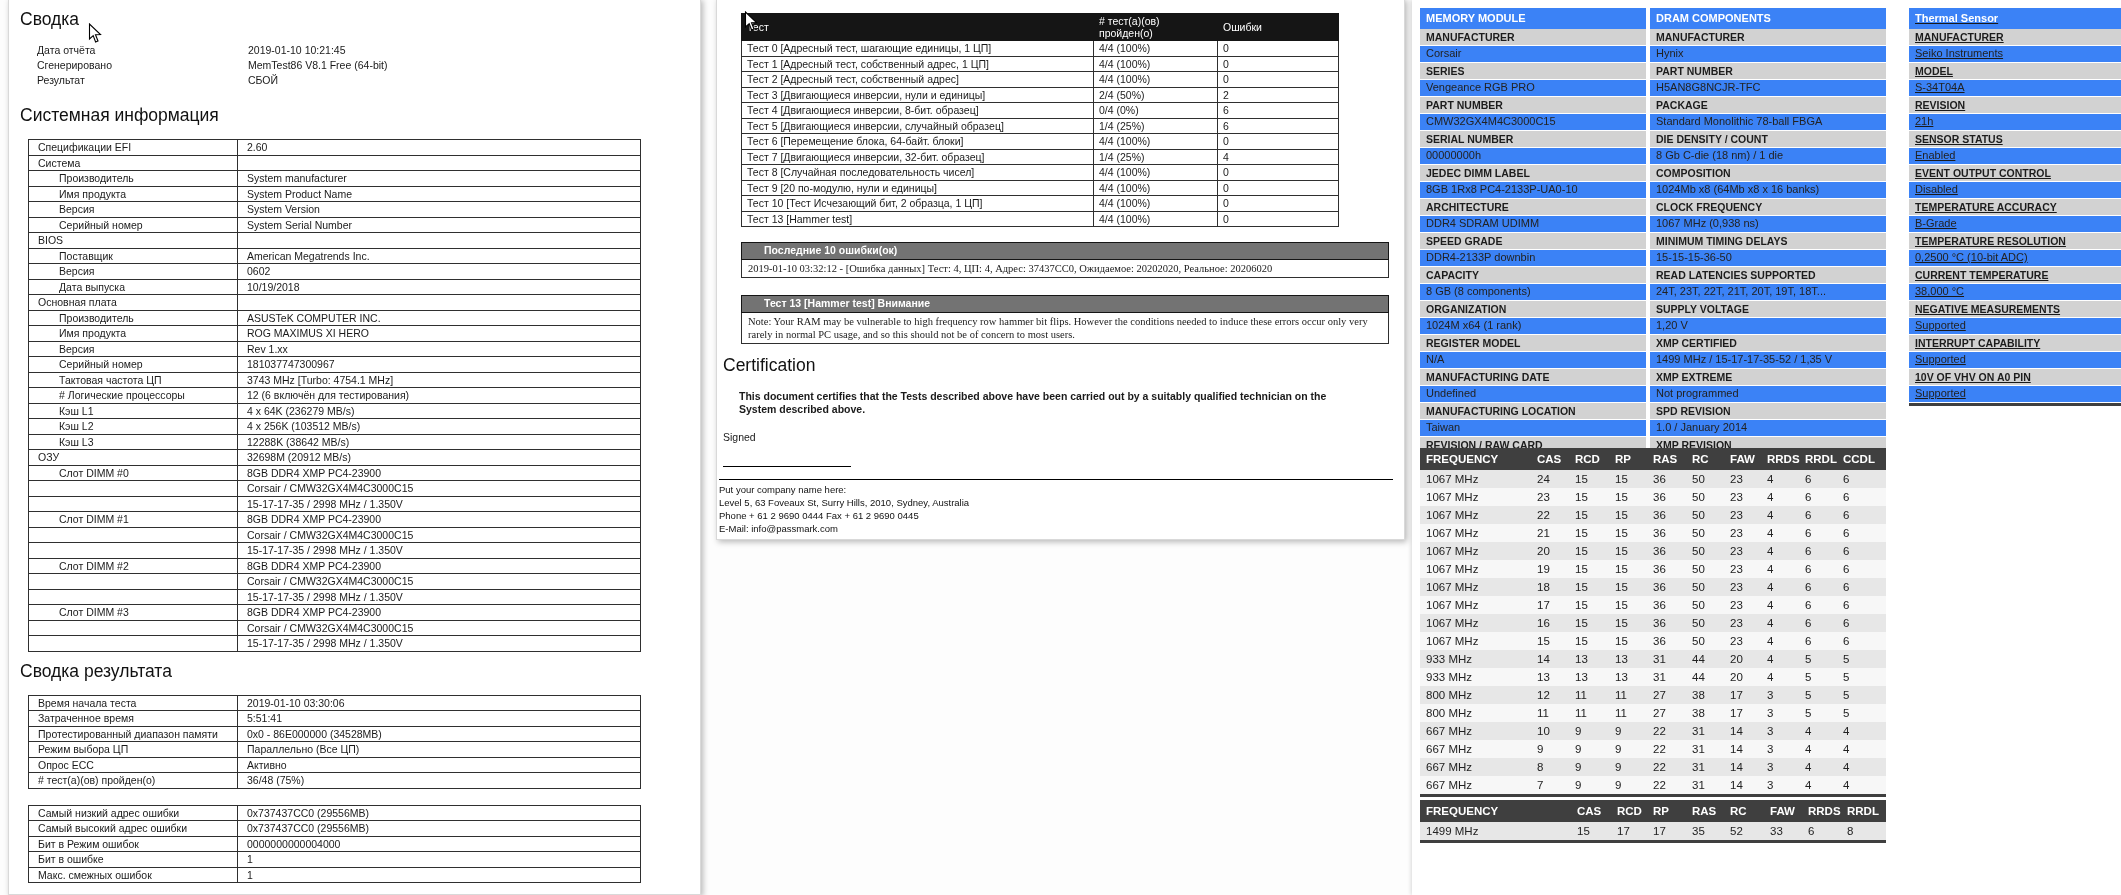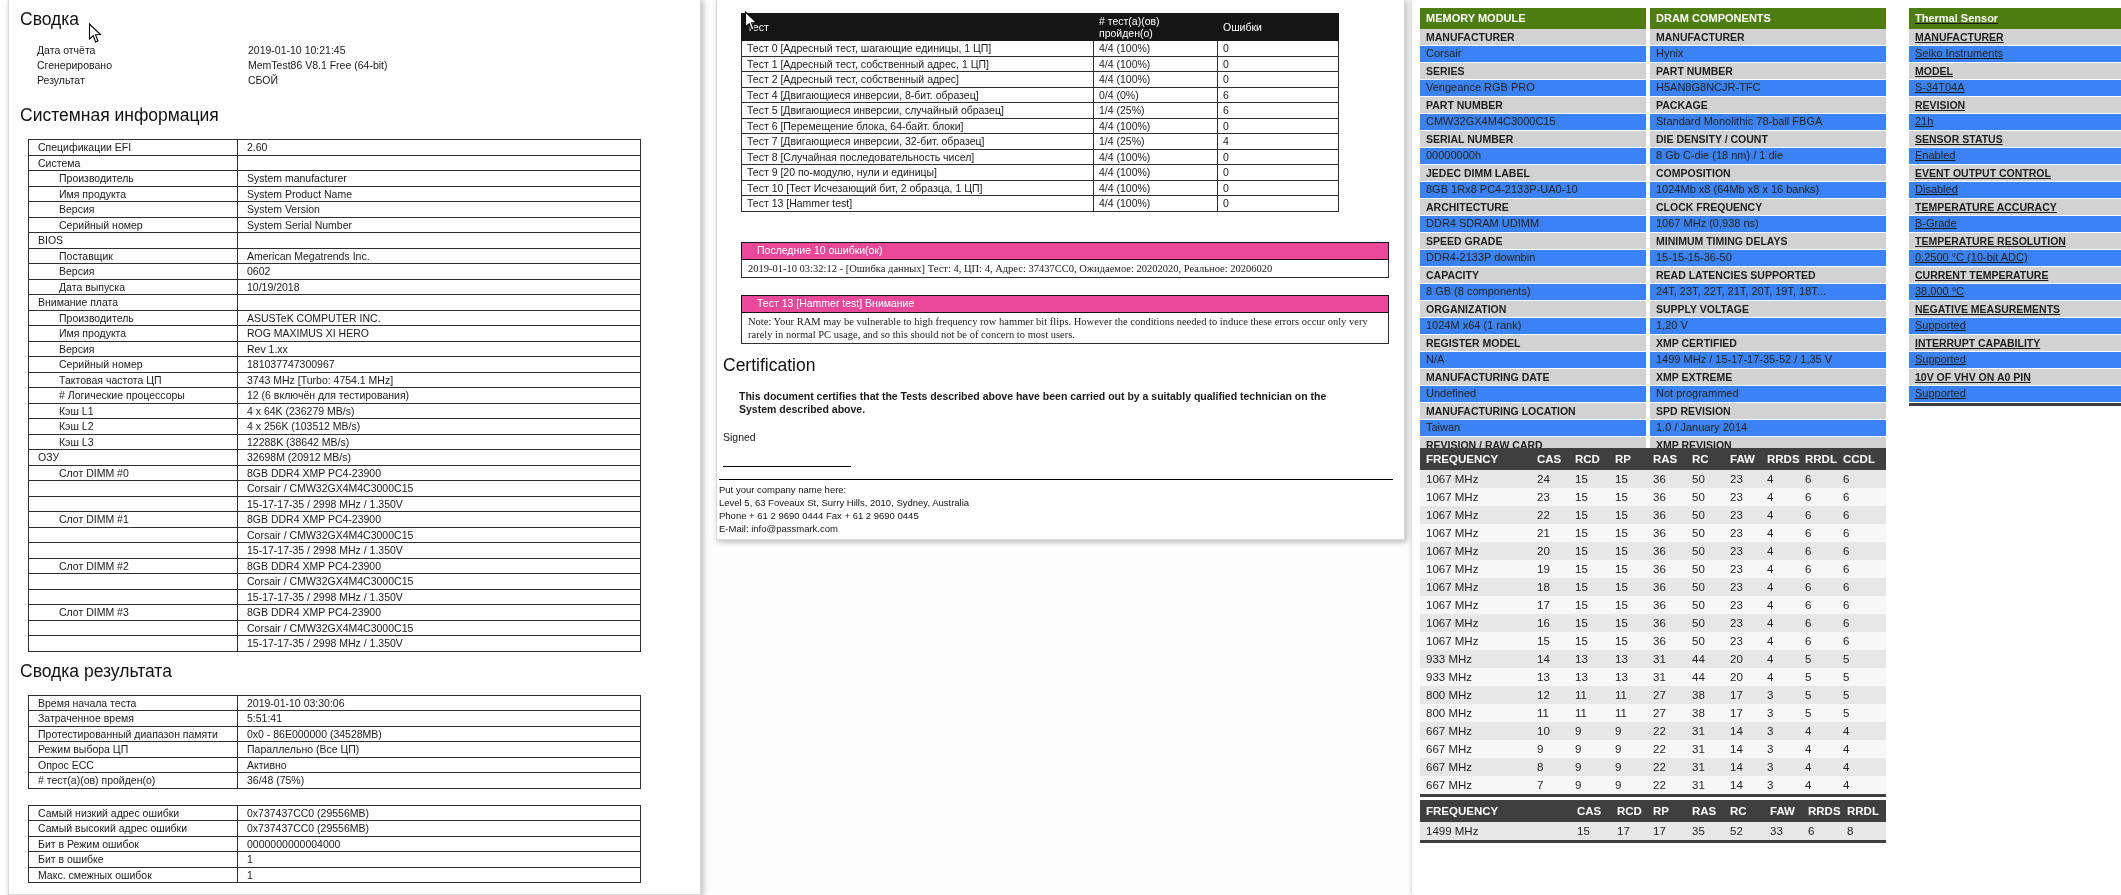--- a/index.html
+++ b/index.html
@@ -31,30 +31,30 @@
   table.errs    { margin-top:16px; }
   .mt-h1 { margin-top:17px !important; }
   .mt-h2 { margin-top:9px  !important; }
 
   
   .page-mid .abs { position:absolute; }
   table.tests { border-collapse:collapse; table-layout:fixed; width:597px; }
   table.tests th { background:#151515; color:#fff; font-weight:400; text-align:left; font-size:10.5px; line-height:12px; padding:1px 5px; border:1px solid #151515; vertical-align:middle; height:26px; }
   table.tests td { border:1px solid #2f2f2f; font-size:10.5px; line-height:12.5px; padding:1px 5px; white-space:nowrap; overflow:hidden; }
   table.mini { border-collapse:collapse; table-layout:fixed; width:648px; }
-  table.mini th { background:#ec4899; color:#fff; font-weight:400; text-align:left; font-size:10.5px; line-height:11.5px; padding:2px 15px; border:1px solid #151515; }
+  table.mini th { background:#737373; color:#fff; font-weight:700; text-align:left; font-size:10.5px; line-height:11.5px; padding:2px 22px; border:1px solid #151515; }
   table.mini td { border:1px solid #2f2f2f; font-size:10.5px; line-height:13px; padding:2px 6px;font-family:Liberation Serif, serif; }
   .cert-text { font-size:10.5px; line-height:13px; color:#1a1a1a; }
   .signed { font-size:10.5px; }
   .sig-line { border-bottom:1px solid #000; height:1px; }
   .footer-lines { font-size:9.5px; line-height:13px; color:#111; }
 
   
   .info-col { position:absolute; border-bottom:3px solid #3f3f3f; }
-  .col-header { background:#4d7c0f; color:#fff; font-weight:bold; font-size:11px; line-height:15px; padding:3px 0 3px 6px; }
+  .col-header { background:#3b82f6; color:#fff; font-weight:bold; font-size:11px; line-height:15px; padding:3px 0 3px 6px; }
   .item-label { background:#d2d2d2; color:#1c1c1c; font-weight:bold; font-size:10.5px; line-height:12px; padding:2px 0 2px 6px; border-bottom:1px solid #fff; white-space:nowrap; overflow:hidden; }
   .item-value { background:#3b82f6; color:#222; font-size:11px; line-height:12px; padding:1px 0 3px 6px; border-bottom:1px solid #fff; white-space:nowrap; overflow:hidden; }
 
   
   table.timings { position:absolute; border-collapse:collapse; table-layout:fixed; width:466px; border-bottom:3px solid #3f3f3f; }
   table.timings th { background:#3f3f3f; color:#fff; text-align:left; font-size:11.5px; font-weight:bold; padding:5px 0; }
   table.timings th:first-child { padding-left:6px; }
   table.timings td { font-size:11.5px; color:#222; line-height:13px; padding:2.5px 0; white-space:nowrap; }
   table.timings td:first-child { padding-left:6px; }
   table.timings tbody tr:nth-child(odd)  { background:#e7e7e7; }
@@ -133,21 +133,21 @@
         </tr>
           <tr class="ind">
           <td class="lbl">Версия</td>
           <td>0602</td>
         </tr>
           <tr class="ind">
           <td class="lbl">Дата выпуска</td>
           <td>10/19/2018</td>
         </tr>
           <tr>
-          <td class="lbl">Внимание плата</td>
+          <td class="lbl">Основная плата</td>
           <td></td>
         </tr>
           <tr class="ind">
           <td class="lbl">Производитель</td>
           <td>ASUSTeK COMPUTER INC.</td>
         </tr>
           <tr class="ind">
           <td class="lbl">Имя продукта</td>
           <td>ROG MAXIMUS XI HERO</td>
         </tr>
@@ -325,20 +325,25 @@
         </tr>
           <tr>
           <td>Тест 1 [Адресный тест, собственный адрес, 1 ЦП]</td>
           <td>4/4 (100%)</td>
           <td>0</td>
         </tr>
           <tr>
           <td>Тест 2 [Адресный тест, собственный адрес]</td>
           <td>4/4 (100%)</td>
           <td>0</td>
+        </tr>
+          <tr>
+          <td>Тест 3 [Двигающиеся инверсии, нули и единицы]</td>
+          <td>2/4 (50%)</td>
+          <td>2</td>
         </tr>
           <tr>
           <td>Тест 4 [Двигающиеся инверсии, 8-бит. образец]</td>
           <td>0/4 (0%)</td>
           <td>6</td>
         </tr>
           <tr>
           <td>Тест 5 [Двигающиеся инверсии, случайный образец]</td>
           <td>1/4 (25%)</td>
           <td>6</td>

